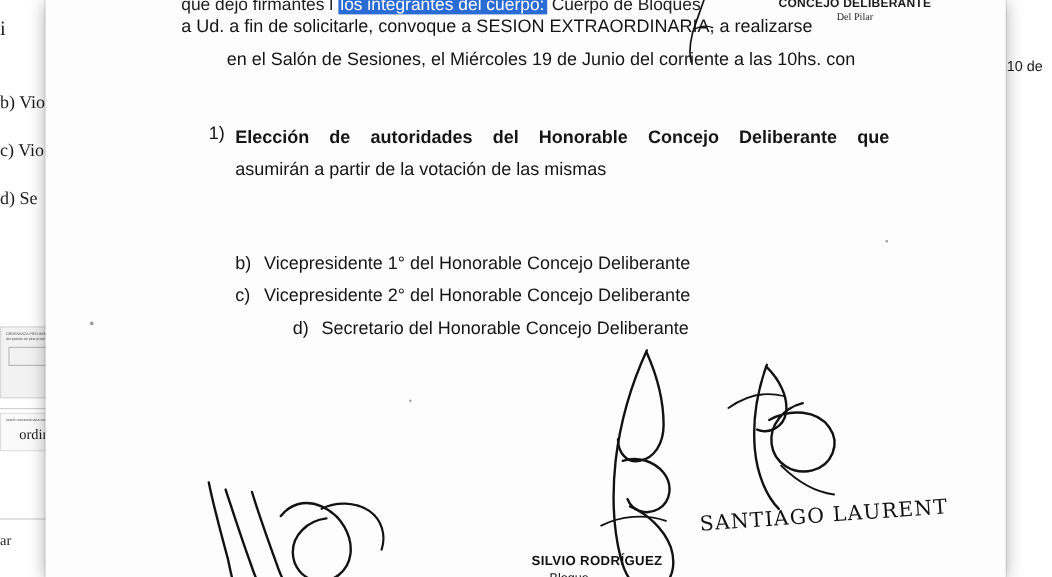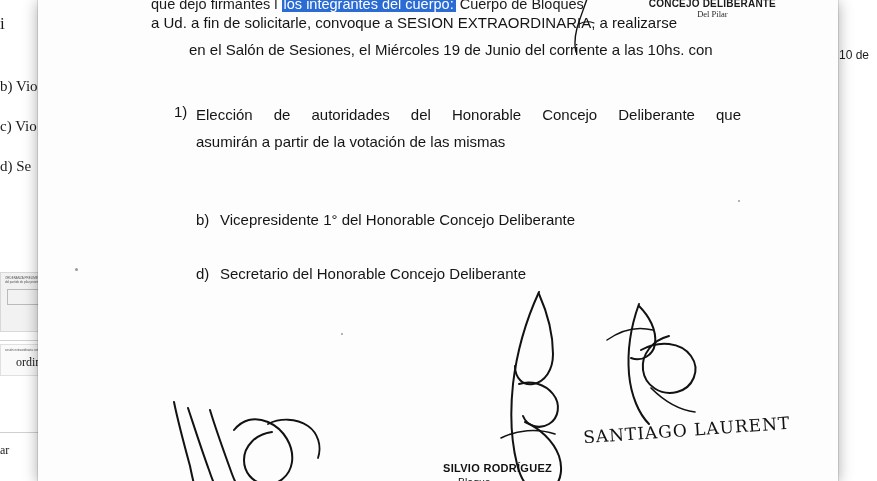--- a/index.html
+++ b/index.html
@@ -136,20 +136,21 @@
     width: 545px;
     font-size: 15px;
     line-height: 27px;
     color: #151515;
     text-align: justify;
   }
   .item-text .just {
     display: block;
     text-align: justify;
     text-align-last: justify;
+    font-weight: bold;
   }
   .sub-item {
     position: absolute;
     left: 158px;
     font-size: 15px;
     color: #151515;
     white-space: nowrap;
   }
   .sub-item .lab {
     display: inline-block;
@@ -278,21 +279,24 @@
 
       <div class="item-num" style="top:103px;">1)</div>
       <div class="item-text" style="top:101px;">
         <span class="just">Elección de autoridades del Honorable Concejo Deliberante que</span>
         <span style="display:block; text-align:left;">asumirán a partir de la votación de las mismas</span>
       </div>
 
       <div class="sub-item" style="top:211px;">
         <span class="lab">b)</span><span>Vicepresidente 1° del Honorable Concejo Deliberante</span>
       </div>
-      <div class="sub-item" style="top:265px;">
+      <div class="sub-item" style="top:238px;">
+        <span class="lab">c)</span><span>Vicepresidente 2° del Honorable Concejo Deliberante</span>
+      </div>
+      <div class="sub-item" style="top:265px;margin-left:48px;">
         <span class="lab">d)</span><span>Secretario del Honorable Concejo Deliberante</span>
       </div>
 
       <svg class="ink" style="left:520px; top:-6px; width:40px; height:60px;" viewBox="0 0 40 60">
         <path d="M30 2 C26 14 22 24 19 34 C17 42 16 50 18 58" stroke-width="1.4"></path>
         <path d="M21 30 C25 28 31 27 36 29" stroke-width="1.1"></path>
       </svg>
 
       <svg class="ink" style="left:130px; top:400px; width:160px; height:90px;" viewBox="0 0 160 90">
         <path d="M6 2 C10 22 16 44 22 66 C24 76 26 84 27 89" stroke-width="2"></path>

